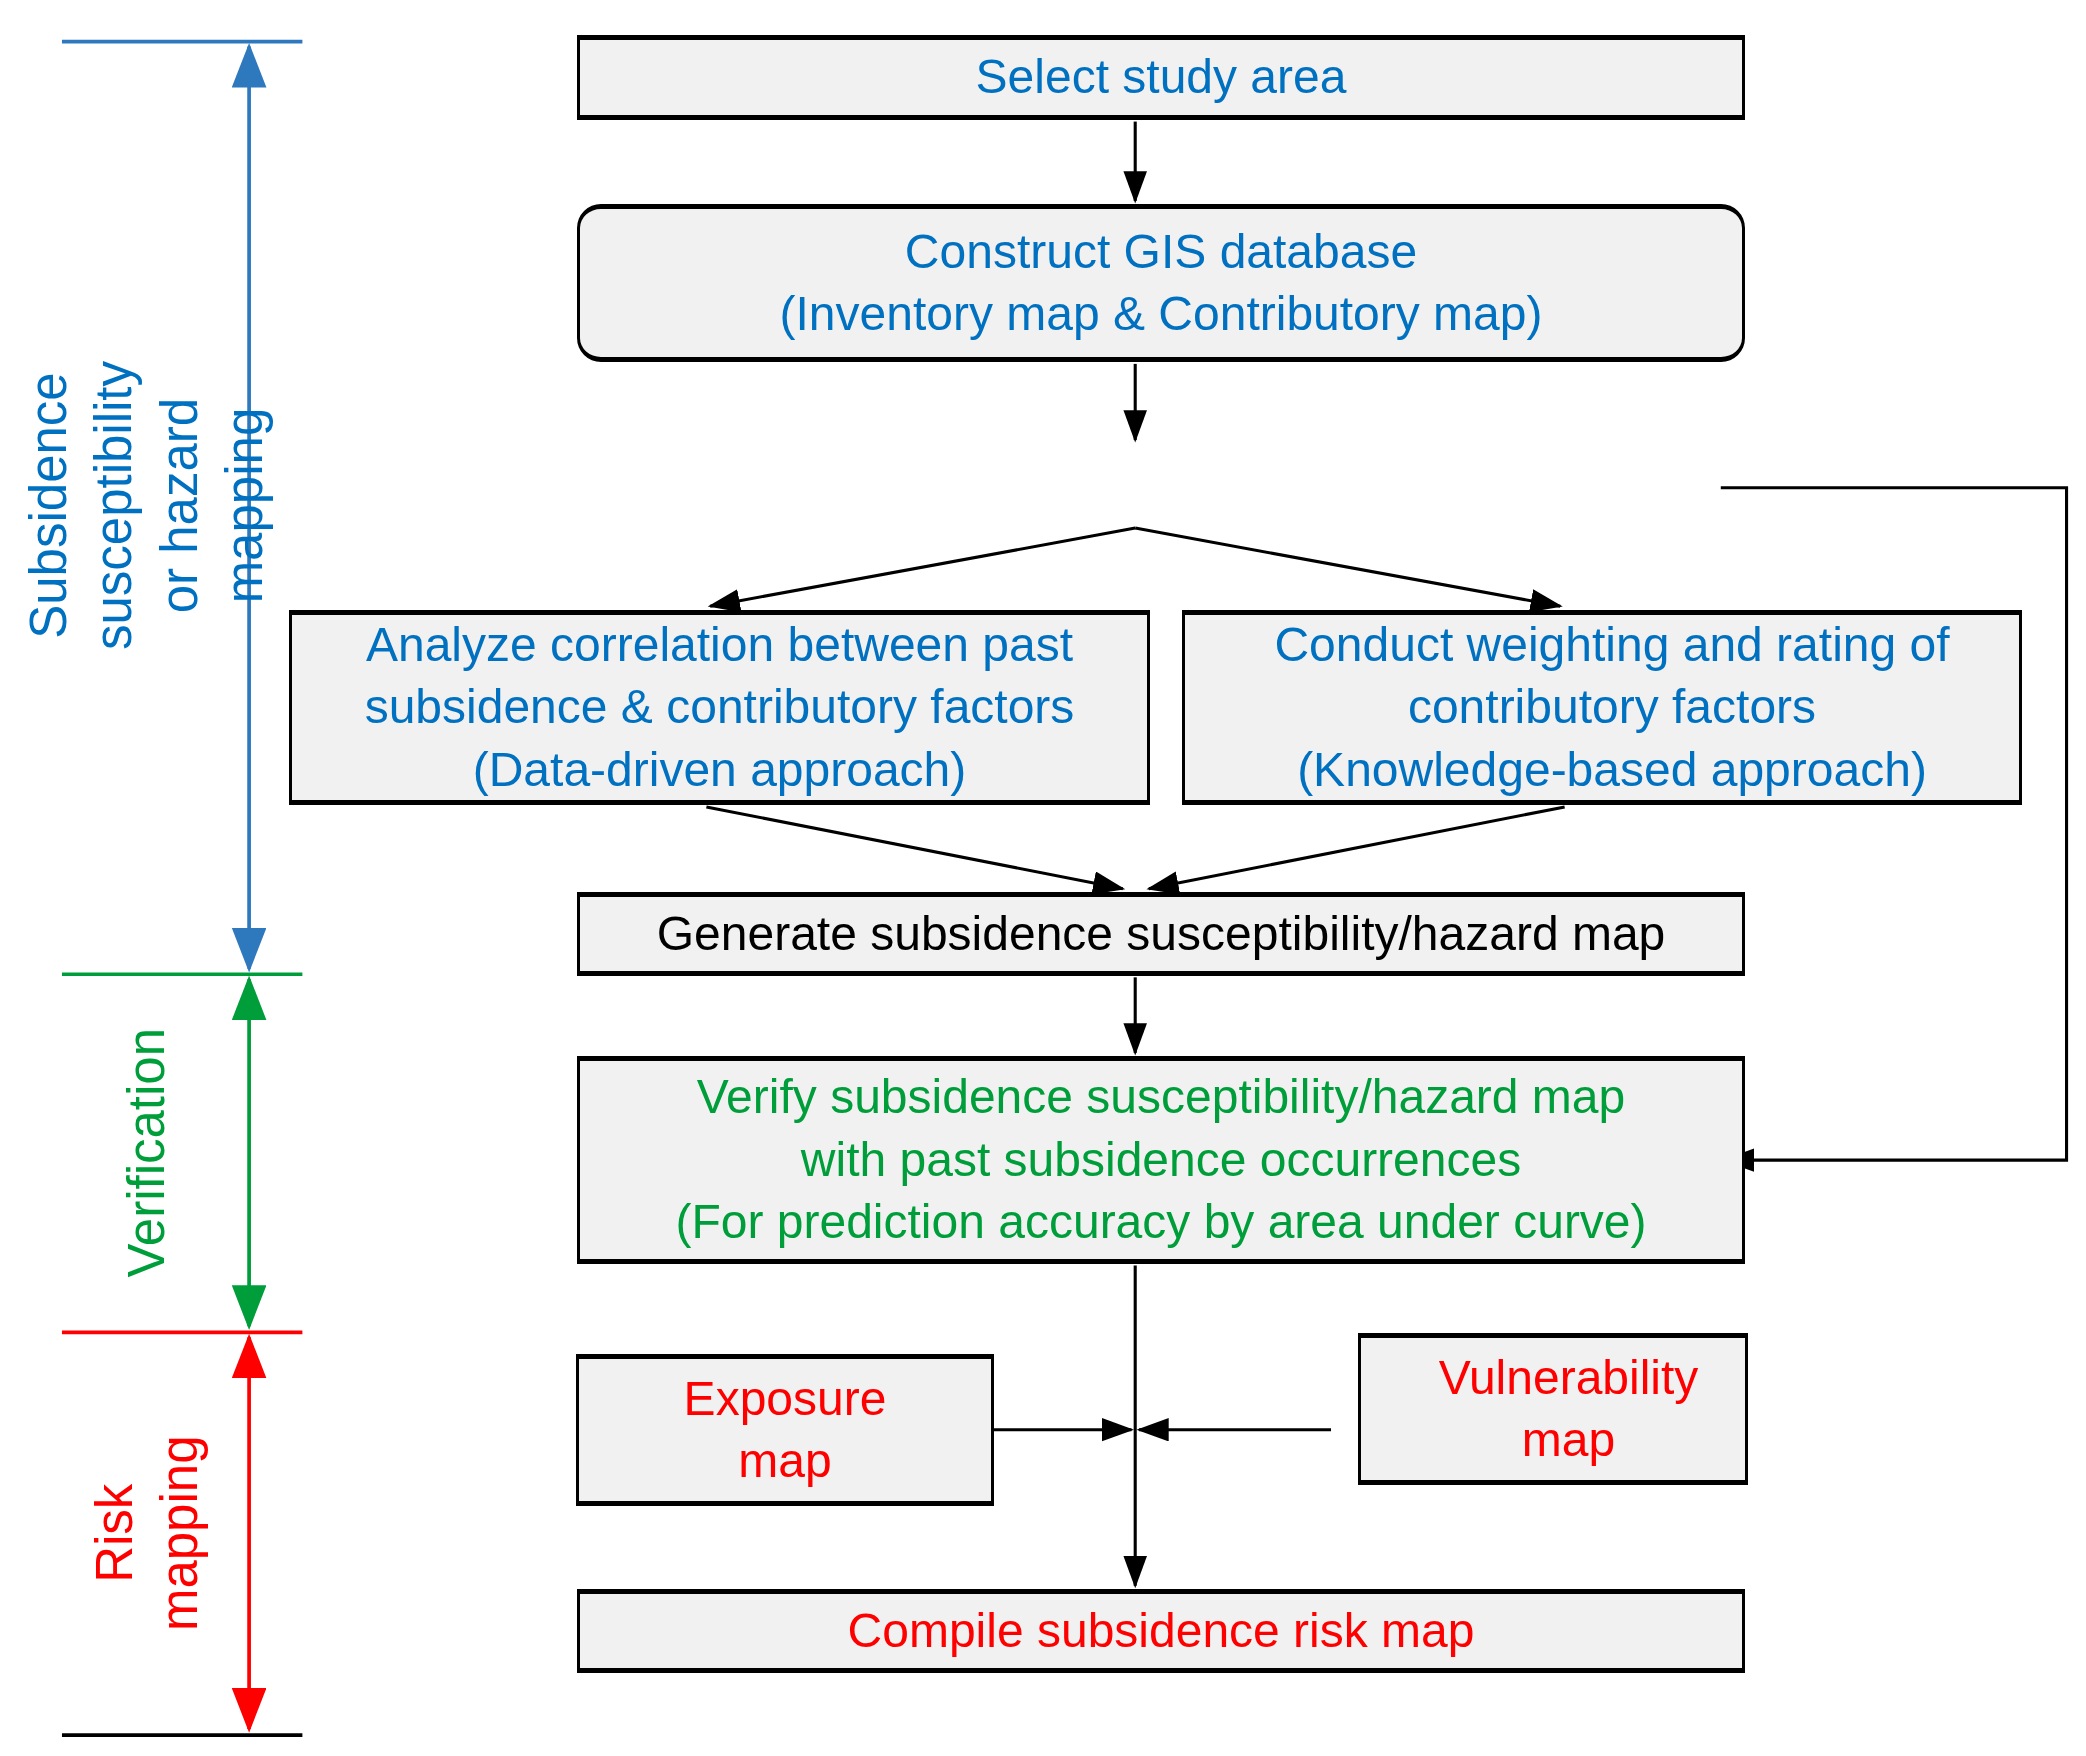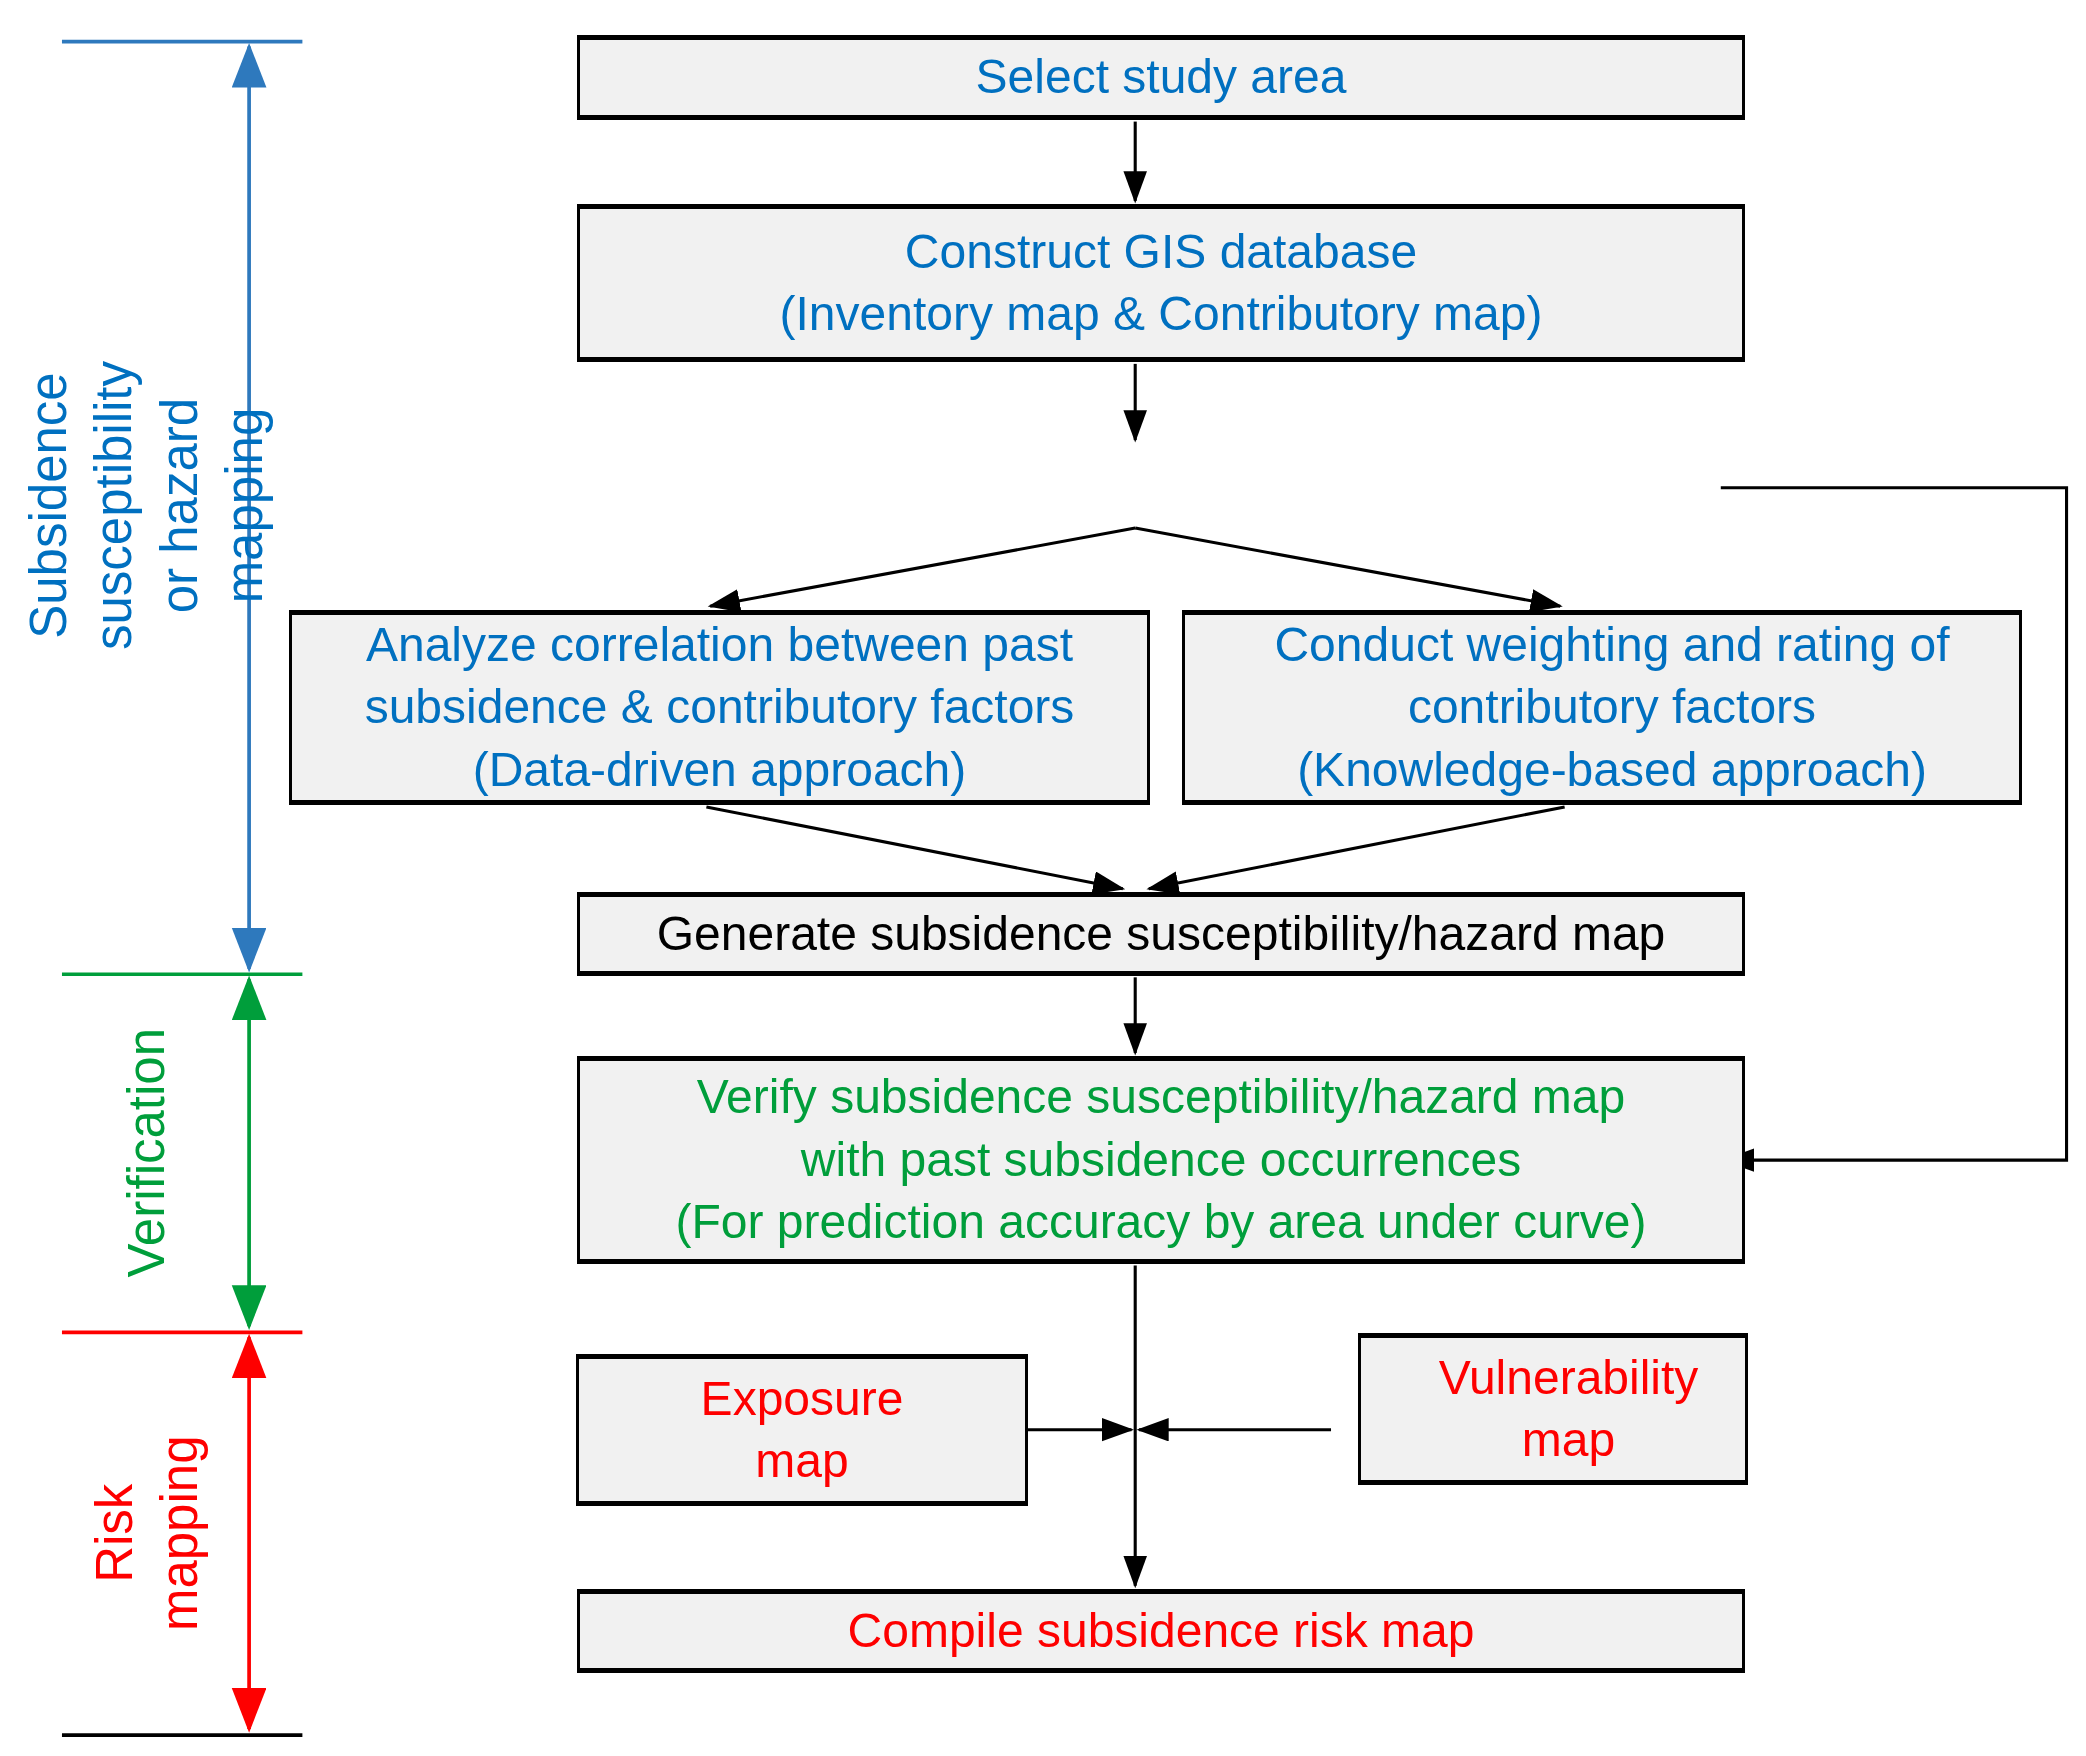--- a/index.html
+++ b/index.html
@@ -45,27 +45,27 @@
     font-size: 48px;
     line-height: 1.3;
     padding: 0 11px;
   }
   .c-blue  { color: var(--blue-text, #0070c0); }
   .c-green { color: var(--green, #009e3b); }
   .c-red   { color: var(--red, #fe0000); }
   .c-black { color: var(--black, #000); }
 
   .b-select        { left: 551px;  top: 35px;   width: 1168px; height: 85px; }
-  .b-construct     { left: 551px;  top: 204px;  width: 1168px; height: 158px; }
+  .b-construct     { left: 551px;  top: 204px;  width: 1168px; height: 158px; border-radius: 24px; }
   .b-divide        { left: 551px;  top: 444px;  width: 1168px; height: 83px; }
   .b-analyze       { left: 263px;  top: 610px;  width: 861px; height: 195px; }
   .b-conduct       { left: 1156px; top: 610px;  width: 840px; height: 195px; padding-left: 20px; }
   .b-generate      { left: 551px;  top: 892px; width: 1168px; height: 84px; }
   .b-verify        { left: 551px;  top: 1056px; width: 1168px; height: 208px; }
-  .b-exposure      { left: 550px;  top: 1354px; width: 452px;  height: 152px; }
+  .b-exposure      { left: 550px;  top: 1354px; width: 418px;  height: 152px; }
   .b-vulnerability { left: 1332px; top: 1333px; width: 390px;  height: 152px; padding-left: 31px; }
   .b-compile       { left: 551px;  top: 1589px; width: 1168px; height: 84px; }
 
   .rail-label {
     position: absolute;
     left: 0;
     width: 294px;
     display: flex;
     align-items: center;
     justify-content: center;

